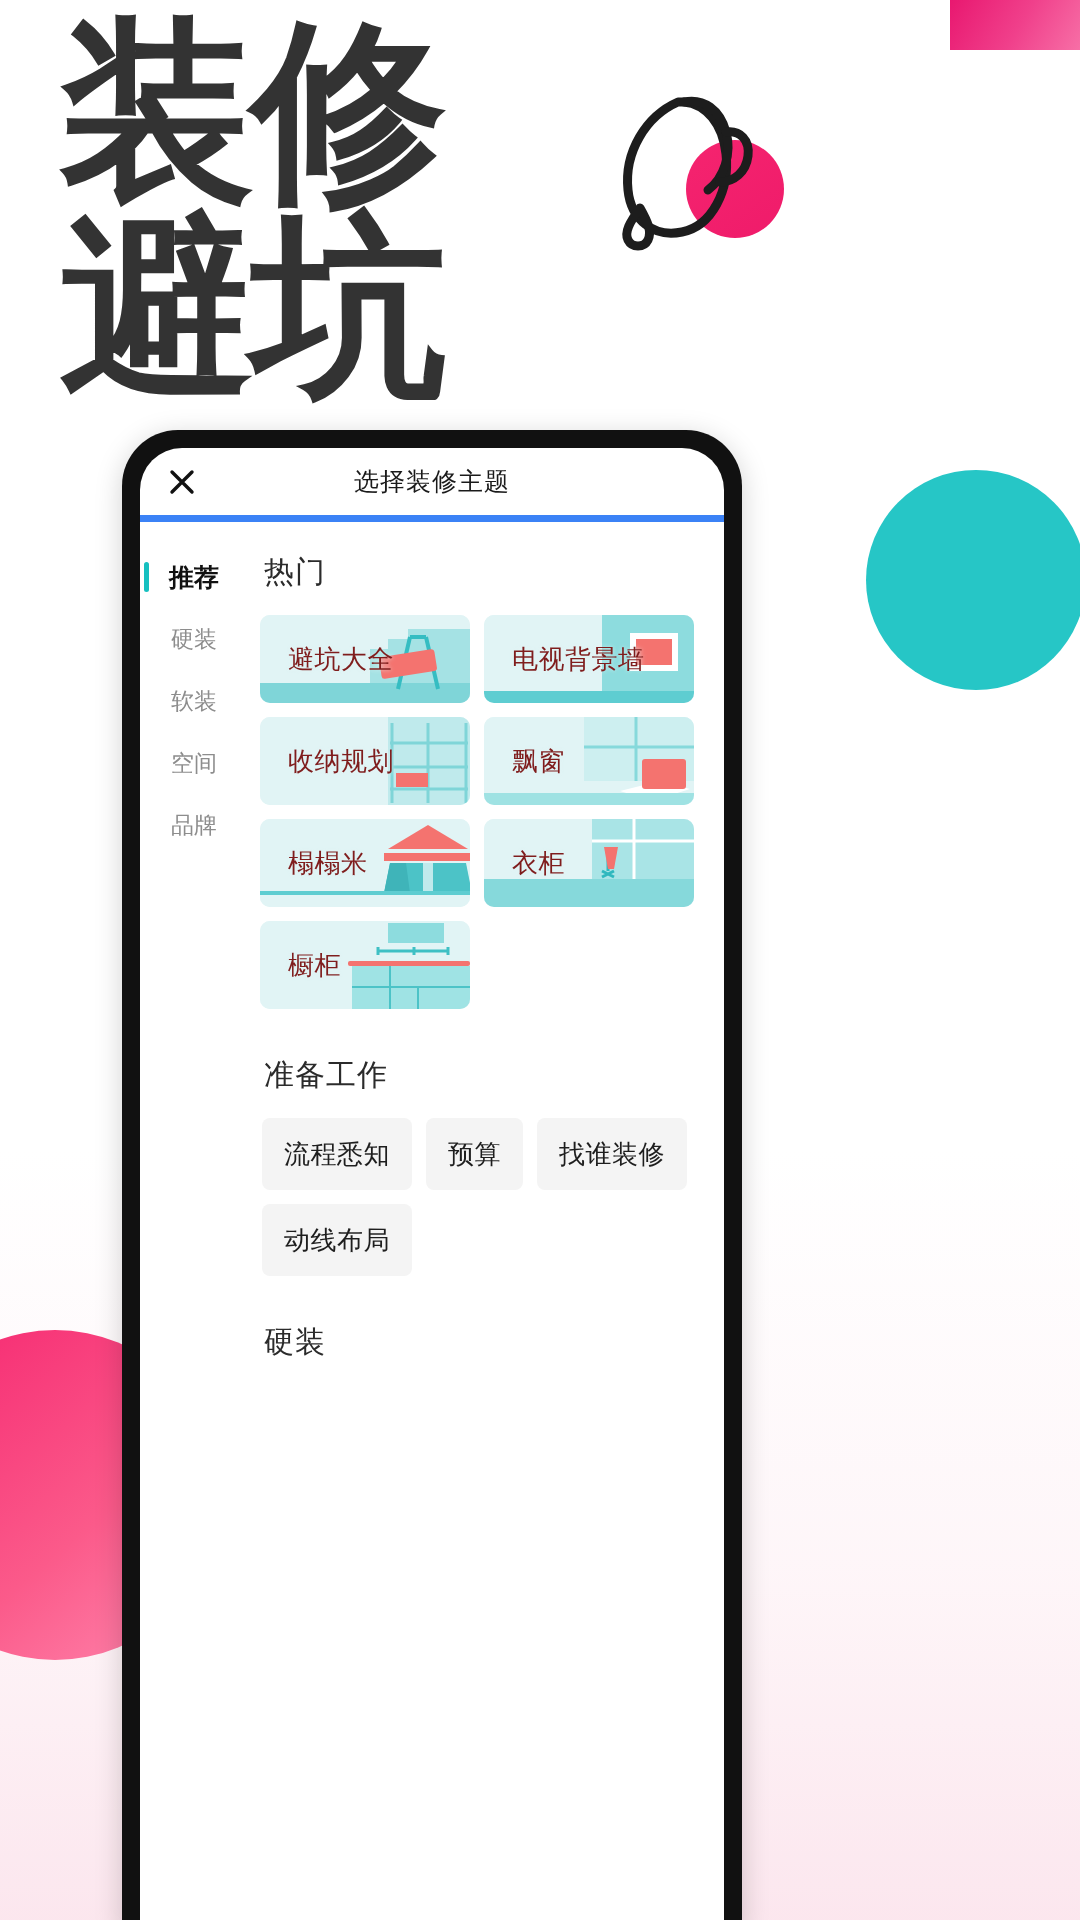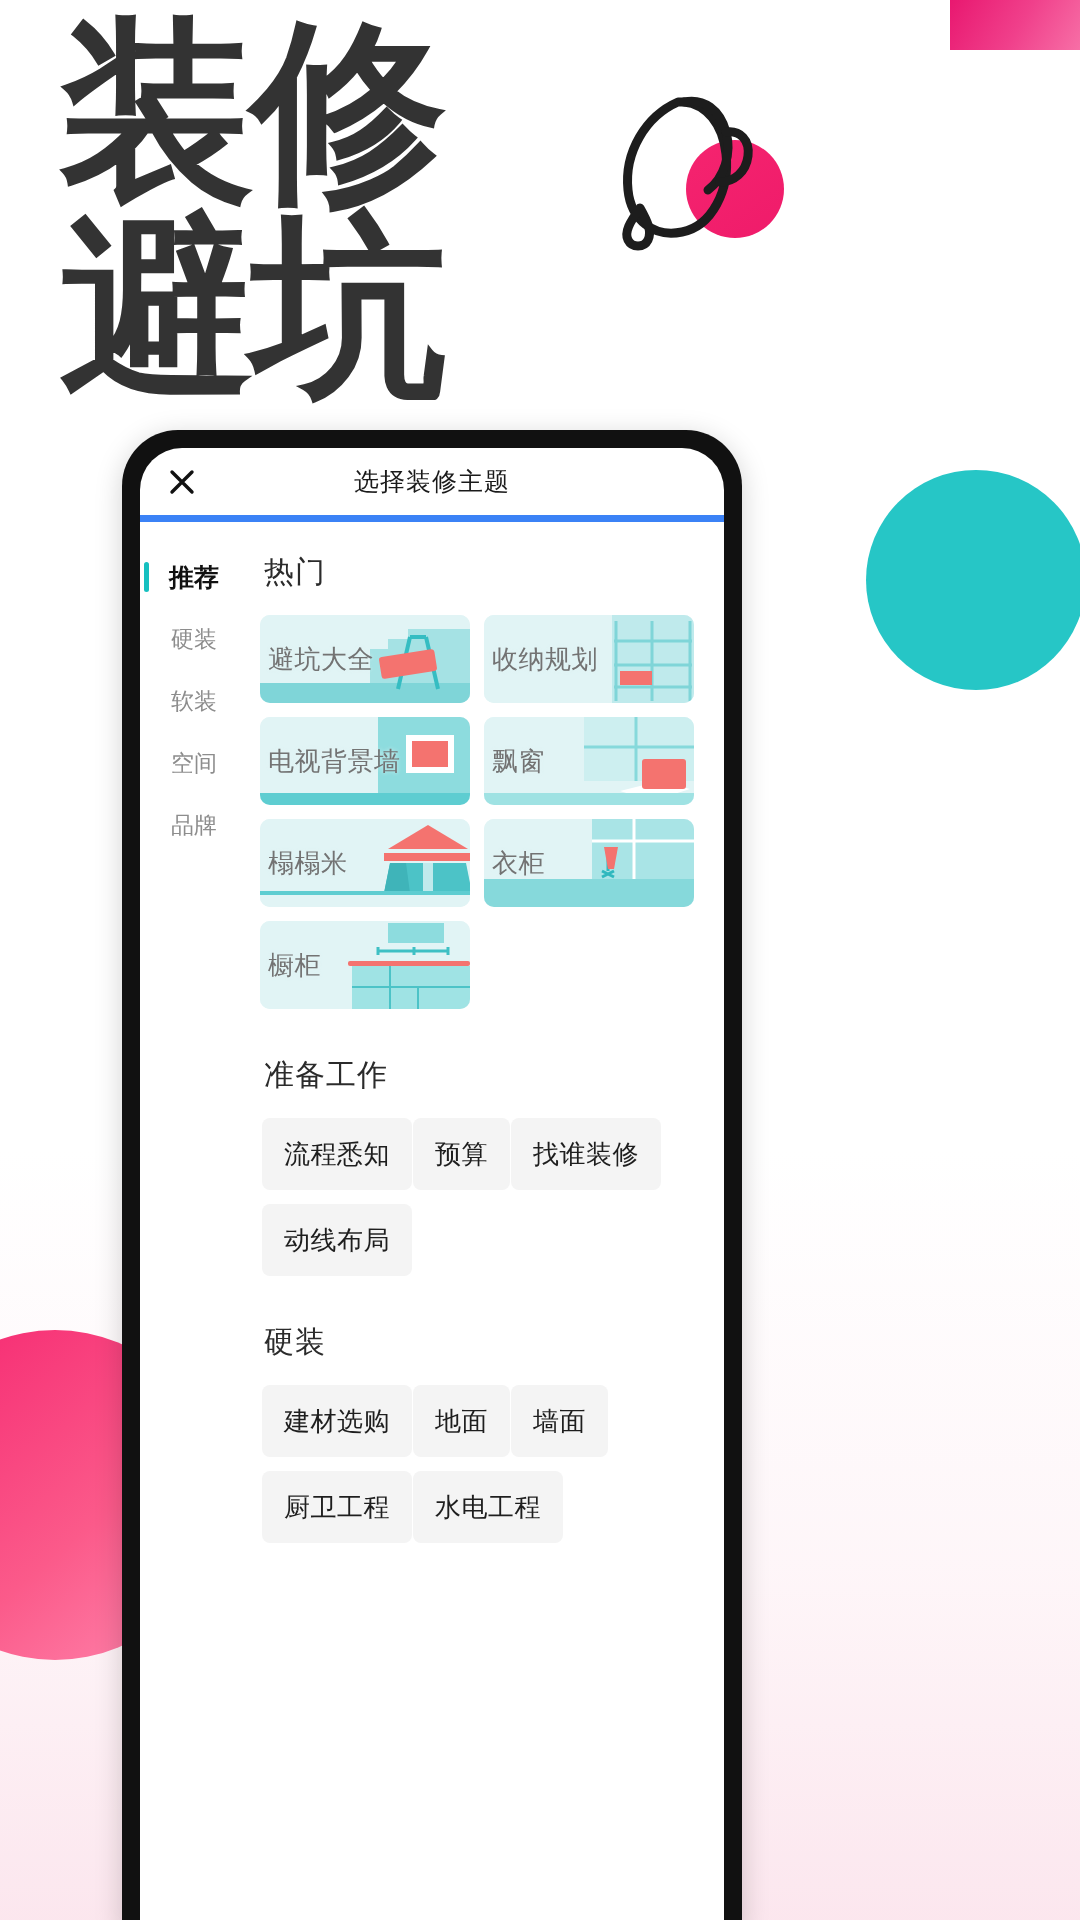--- a/index.html
+++ b/index.html
@@ -126,30 +126,30 @@
     position: relative;
     width: 210px; height: 88px;
     border-radius: 10px;
     overflow: hidden;
     background: #e1f4f5;
     display: flex; align-items: center;
     cursor: pointer;
   }
   .hot-card .label {
     position: relative; z-index: 3;
-    margin-left: 8px;
-    font-size: 26px; color: #737373; font-weight: 400;
+    margin-left: 28px;
+    font-size: 26px; color: #7f1d1d; font-weight: 400;
     letter-spacing: 0.5px;
     text-shadow: 0 0 4px rgba(225,244,245,0.9);
   }
   .hot-card .art { position: absolute; inset: 0; z-index: 1; }
   .hot-card .art svg { display:block; width:100%; height:100%; }
 
   
-  .chip-grid { display: flex; flex-wrap: wrap; gap: 14px 1px; margin-left: 2px; font-family: Liberation Serif, serif; }
+  .chip-grid { display: flex; flex-wrap: wrap; gap: 14px 14px; margin-left: 2px; font-family: Liberation Serif, serif; }
   .chip {
     background: #f4f4f4;
     border-radius: 8px;
     padding: 0 22px;
     height: 72px;
     display: flex; align-items: center; justify-content: center;
     font-size: 26px; color: #1e1e1e;
     cursor: pointer;
     letter-spacing: 0.5px;
   }
@@ -234,42 +234,42 @@
                   <rect x="120" y="38" width="56" height="22" rx="3" fill="#f4736f" transform="rotate(-9 148 49)"></rect>
                 </svg>
               </div>
               <div class="label">避坑大全</div>
             </div>
 
             <div class="hot-card">
               <div class="art">
                 <svg viewBox="0 0 210 88" preserveAspectRatio="none">
                   <rect x="0" y="0" width="210" height="88" fill="#e1f4f5"></rect>
+                  <rect x="118" y="0" width="92" height="76" fill="#8ddcde"></rect>
+                  <rect x="146" y="18" width="48" height="38" fill="#ffffff"></rect>
+                  <rect x="152" y="24" width="36" height="26" fill="#f4736f"></rect>
+                  <rect x="0" y="76" width="210" height="12" fill="#5ecdd1"></rect>
+                </svg>
+              </div>
+              <div class="label">电视背景墙</div>
+            </div>
+
+            <div class="hot-card">
+              <div class="art">
+                <svg viewBox="0 0 210 88" preserveAspectRatio="none">
+                  <rect x="0" y="0" width="210" height="88" fill="#e1f4f5"></rect>
                   <rect x="128" y="0" width="82" height="88" fill="#bfeaec"></rect>
                   <g stroke="#7fd5d8" stroke-width="3" fill="none">
                     <path d="M132 6 L132 86 M168 6 L168 86 M206 6 L206 86"></path>
                     <path d="M130 26 L208 26 M130 50 L208 50 M130 72 L208 72"></path>
                   </g>
                   <rect x="136" y="56" width="32" height="14" fill="#f4736f"></rect>
                 </svg>
               </div>
               <div class="label">收纳规划</div>
-            </div>
-
-            <div class="hot-card">
-              <div class="art">
-                <svg viewBox="0 0 210 88" preserveAspectRatio="none">
-                  <rect x="0" y="0" width="210" height="88" fill="#e1f4f5"></rect>
-                  <rect x="118" y="0" width="92" height="76" fill="#8ddcde"></rect>
-                  <rect x="146" y="18" width="48" height="38" fill="#ffffff"></rect>
-                  <rect x="152" y="24" width="36" height="26" fill="#f4736f"></rect>
-                  <rect x="0" y="76" width="210" height="12" fill="#5ecdd1"></rect>
-                </svg>
-              </div>
-              <div class="label">电视背景墙</div>
             </div>
 
             <div class="hot-card">
               <div class="art">
                 <svg viewBox="0 0 210 88" preserveAspectRatio="none">
                   <rect x="0" y="0" width="210" height="88" fill="#e1f4f5"></rect>
                   <rect x="100" y="0" width="110" height="64" fill="#cdeff0"></rect>
                   <g stroke="#86d9db" stroke-width="3" fill="none">
                     <path d="M152 0 L152 64 M100 30 L210 30"></path>
                   </g>
@@ -345,35 +345,18 @@
             </div>
             <div class="chip">
               <span>找谁装修</span>
             </div>
             <div class="chip">
               <span>动线布局</span>
             </div>
           </div>
 
           <div class="section-title mt">硬装</div>
-          <div class="chip-grid">
-            <div class="chip">
-              <span>建材选购</span>
-            </div>
-            <div class="chip">
-              <span>地面</span>
-            </div>
-            <div class="chip">
-              <span>墙面</span>
-            </div>
-            <div class="chip">
-              <span>厨卫工程</span>
-            </div>
-            <div class="chip">
-              <span>水电工程</span>
-            </div>
-          </div>
 
         </div>
       </div>
     </div>
   </div>
 </div>
 
 </body></html>

